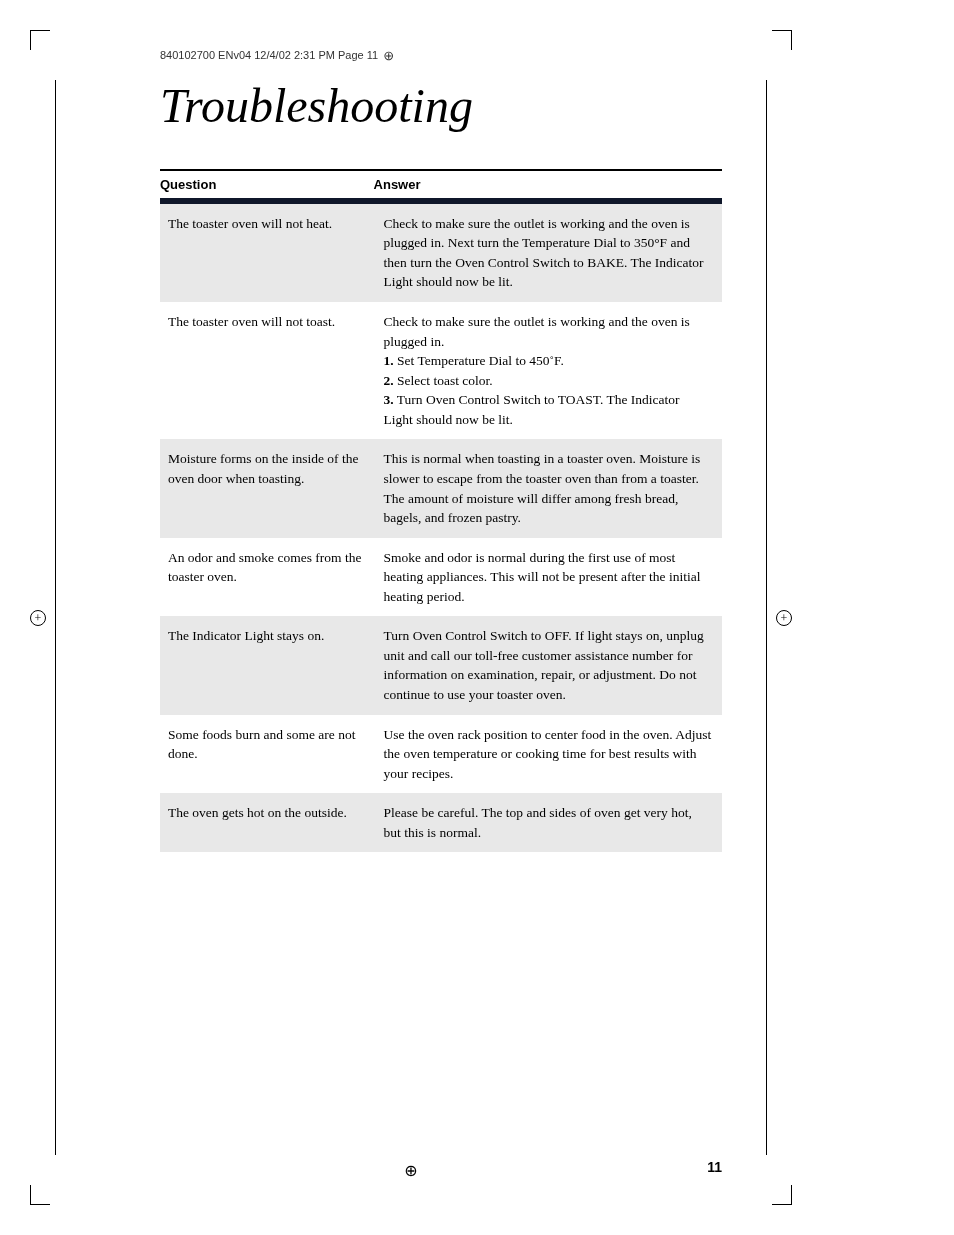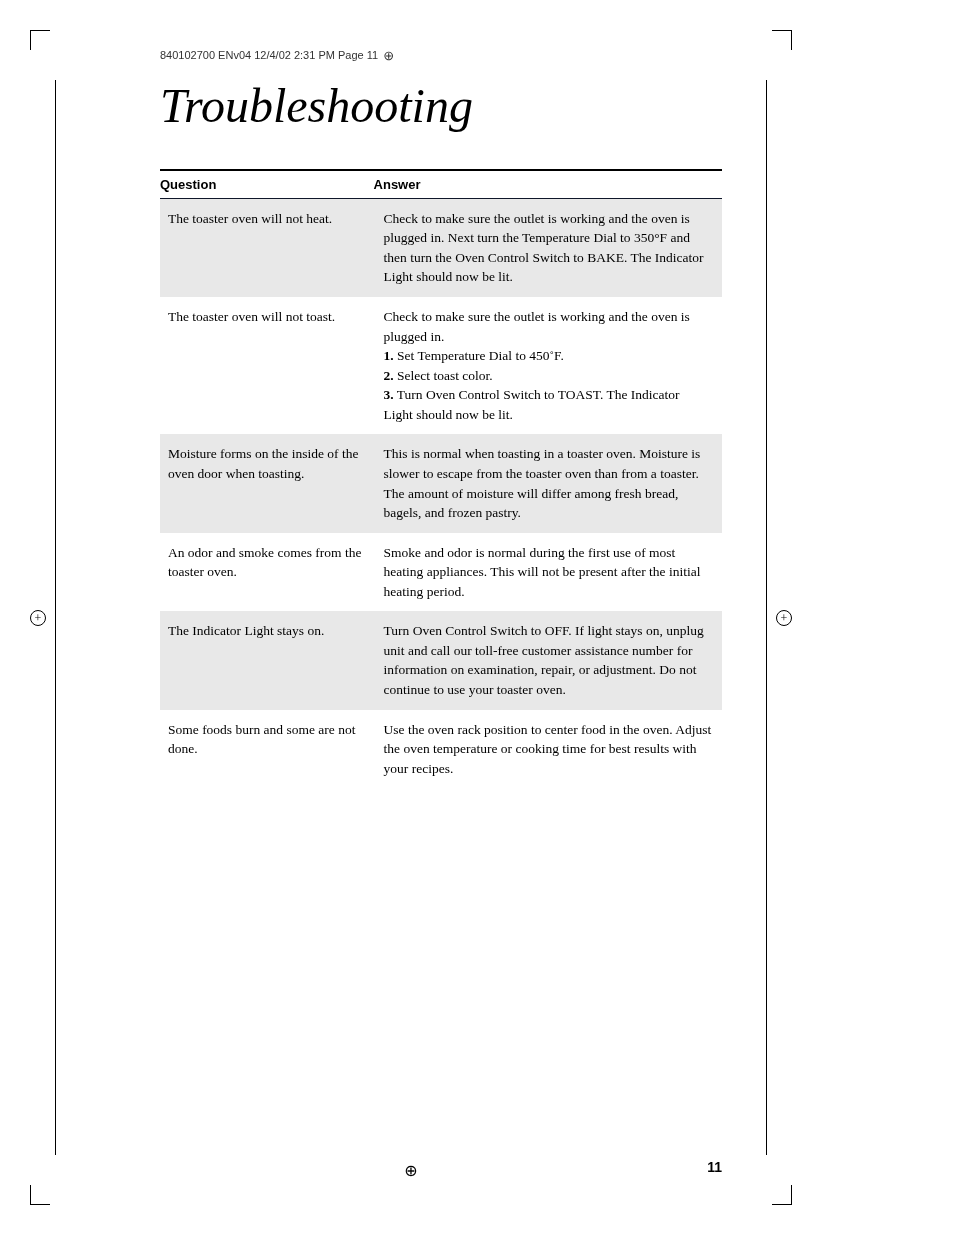--- a/index.html
+++ b/index.html
@@ -142,21 +142,21 @@
       margin-top: 5px;
     }
 
     .troubleshoot-table thead tr th {
       font-family: Arial, Helvetica, sans-serif;
       font-size: 13px;
       font-weight: bold;
       padding: 6px 10px 6px 0;
       text-align: left;
       border-top: 2px solid #000;
-      border-bottom: 1px solid #0f172a;
+      border-bottom: 6px solid #0f172a;
     }
 
     .troubleshoot-table thead tr th:first-child {
       width: 38%;
     }
 
     .troubleshoot-table tbody tr td {
       font-family: 'Times New Roman', Times, serif;
       font-size: 13.5px;
       padding: 10px 10px 10px 0;
@@ -277,20 +277,24 @@
             <td>Smoke and odor is normal during the first use of most heating appliances. This will not be present after the initial heating period.</td>
           </tr>
           <tr>
             <td>The Indicator Light stays on.</td>
             <td>Turn Oven Control Switch to OFF. If light stays on, unplug unit and call our toll-free customer assistance number for information on examination, repair, or adjustment. Do not continue to use your toaster oven.</td>
           </tr>
           <tr>
             <td>Some foods burn and some are not done.</td>
             <td>Use the oven rack position to center food in the oven. Adjust the oven temperature or cooking time for best results with your recipes.</td>
           </tr>
+          <tr>
+            <td>The oven gets hot on the outside.</td>
+            <td>Please be careful. The top and sides of oven get very hot, but this is normal.</td>
+          </tr>
         </tbody>
     </table>
 
   </div>
 
   <div class="page-number">11</div>
 
   <div class="bottom-crosshair">⊕</div>
 
 </div>

